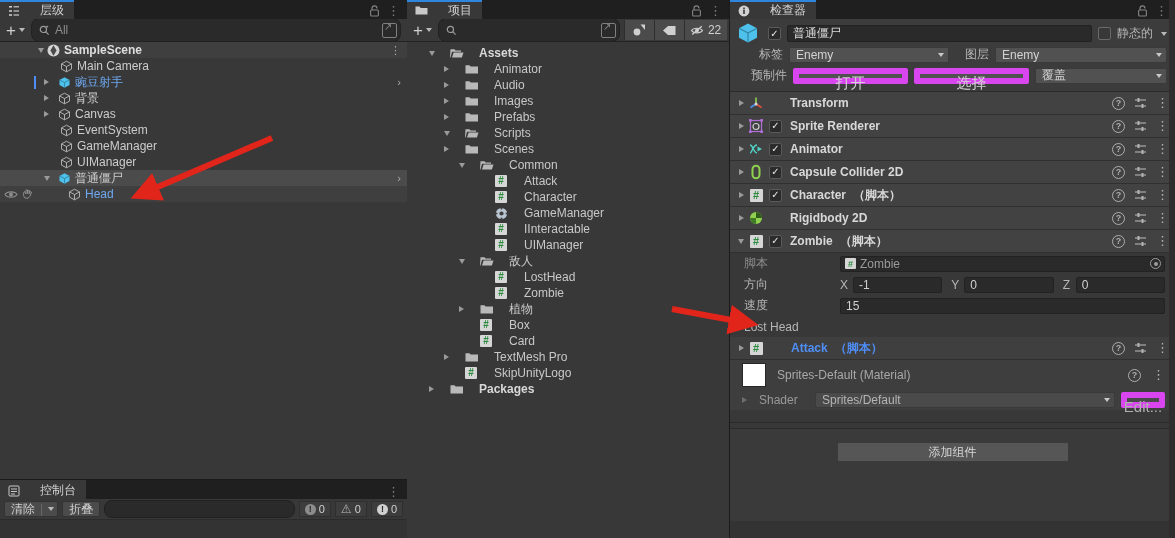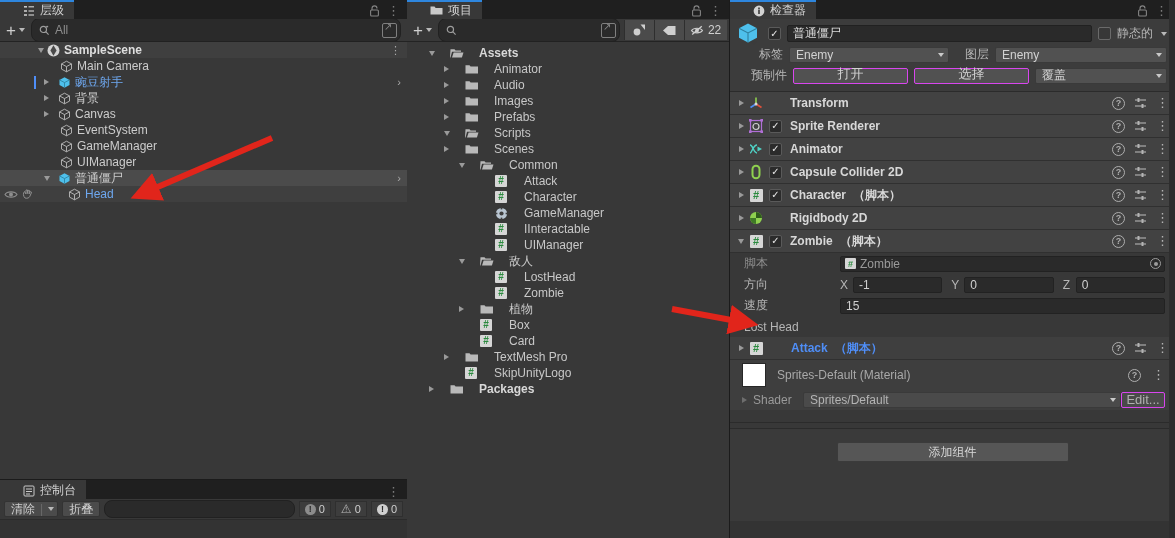--- a/index.html
+++ b/index.html
@@ -6,22 +6,22 @@
   body{
     width:1175px;height:538px;overflow:hidden;
     font-family:"Liberation Sans","DejaVu Sans",sans-serif;
     font-size:12px;color:#c4c4c4;-webkit-font-smoothing:antialiased;
   }
   #app{position:relative;width:1175px;height:538px;background:#1b1b1b;display:flex;}
 
   
   .panel{position:relative;background:#383838;display:flex;flex-direction:column;}
   .tabbar{height:19px;background:#1f1f1f;display:flex;align-items:flex-end;position:relative;flex:none;}
-  .tab{height:19px;background:#383838;display:flex;align-items:center;gap:5px;
-       padding:0 10px 0 23px;font-size:12px;color:#d2d2d2;border-top:2px solid #2e86de;
+  .tab{height:19px;background:#383838;display:flex;align-items:center;gap:20px;
+       padding:0 10px 0 8px;font-size:12px;color:#d2d2d2;border-top:2px solid #2e86de;
        box-sizing:border-box;}
   .tab.noaccent{border-top:2px solid transparent;}
   .tabbar .spacer{flex:1;}
   .tabicons{display:flex;align-items:center;gap:7px;padding:0 7px 2px 0;}
   .tabicons .ic{opacity:.62;}
   .kebab{letter-spacing:0;font-size:13px;line-height:10px;color:#b4b4b4;}
 
   .toolbar{height:22px;background:#383838;display:flex;align-items:center;flex:none;
            border-bottom:1px solid #232323;}
   .tb-btn{display:flex;align-items:center;gap:3px;padding:0 6px;height:18px;color:#c8c8c8;}
@@ -88,22 +88,22 @@
   .goicon{width:26px;height:26px;flex:none;position:relative;}
   .chk{width:13px;height:13px;flex:none;background:#2b2b2b;border:1px solid #5a5a5a;border-radius:2px;
        display:flex;align-items:center;justify-content:center;color:#e6e6e6;font-size:10px;line-height:1;box-sizing:border-box;}
   .namefield{flex:1;height:17px;background:#2a2a2a;border:1px solid #212121;border-radius:2px;
       display:flex;align-items:center;padding:0 5px;font-size:12px;color:#dcdcdc;box-sizing:border-box;}
   .statictxt{color:#b6b6b6;font-size:12px;}
   .lbl{color:#b6b6b6;font-size:12px;white-space:nowrap;}
   .dd{height:16px;background:#515151;border:1px solid #3a3a3a;border-radius:2px;display:flex;
       align-items:center;justify-content:space-between;padding:0 4px 0 6px;color:#d2d2d2;font-size:12px;box-sizing:border-box;}
   .dd .caret{border-top-color:#c9c9c9;}
-  .btn{height:16px;background:#515151;border:1px solid #d946ef;border-radius:2px;display:flex;
-      align-items:flex-end;justify-content:center;color:#d2d2d2;font-size:13px;box-sizing:border-box;}
+  .btn{height:16px;background:#515151;border:6px solid #d946ef;border-radius:2px;display:flex;
+      align-items:flex-start;justify-content:center;color:#d2d2d2;font-size:15px;box-sizing:border-box;}
 
   .comp{height:22px;display:flex;align-items:center;gap:0;background:#424242;
         border-bottom:1px solid #303030;padding-left:4px;position:relative;}
   .comp .fold{width:14px;display:flex;align-items:center;justify-content:center;flex:none;}
   .cicon{width:16px;height:16px;flex:none;margin-right:5px;display:flex;align-items:center;justify-content:center;}
   .cname{font-size:12px;font-weight:bold;color:#d8d8d8;white-space:nowrap;}
   .cname.blue{color:#4f8ef7;}
   .csub{font-size:12px;font-weight:bold;color:#d8d8d8;margin-left:7px;}
   .csub.blue{color:#4f8ef7;}
   .comp .right{position:absolute;right:6px;display:flex;align-items:center;gap:9px;}
@@ -120,21 +120,21 @@
   .objfield.dim .t{color:#9a9a9a;}
   .dot{width:11px;height:11px;border-radius:50%;border:1.3px solid #9c9c9c;flex:none;position:relative;box-sizing:border-box;}
   .dot:after{content:"";position:absolute;left:2.5px;top:2.5px;width:4px;height:4px;border-radius:50%;background:#9c9c9c;}
   .numfield{height:16px;background:#2a2a2a;border:1px solid #222;border-radius:2px;display:flex;
       align-items:center;padding:0 5px;font-size:12px;color:#d0d0d0;box-sizing:border-box;}
   .axis{color:#b6b6b6;font-size:12px;width:13px;flex:none;}
 
   .matrow{height:30px;display:flex;align-items:center;background:#3e3e3e;padding-left:12px;position:relative;}
   .swatch{width:22px;height:22px;background:#ffffff;border:1px solid #272727;flex:none;margin-right:11px;}
   .mattxt{font-size:12px;color:#a9a9a9;}
-  .shaderrow{height:20px;display:flex;align-items:center;background:#3e3e3e;padding-left:12px;}
+  .shaderrow{height:20px;display:flex;align-items:center;background:#3e3e3e;padding-left:12px;gap:6px;}
 
   .addcomp{height:20px;width:232px;background:#565656;border:1px solid #3b3b3b;border-radius:2px;
       display:flex;align-items:center;justify-content:center;color:#d8d8d8;font-size:12px;box-sizing:border-box;}
 
   .sep{height:1px;background:#2b2b2b;}
   .scrollbar{position:absolute;right:0;top:0;width:6px;height:100%;background:#2e2e2e;}
 
   svg{display:block;}
   .arrow-overlay{position:absolute;left:0;top:0;width:1175px;height:538px;pointer-events:none;}
 </style>

